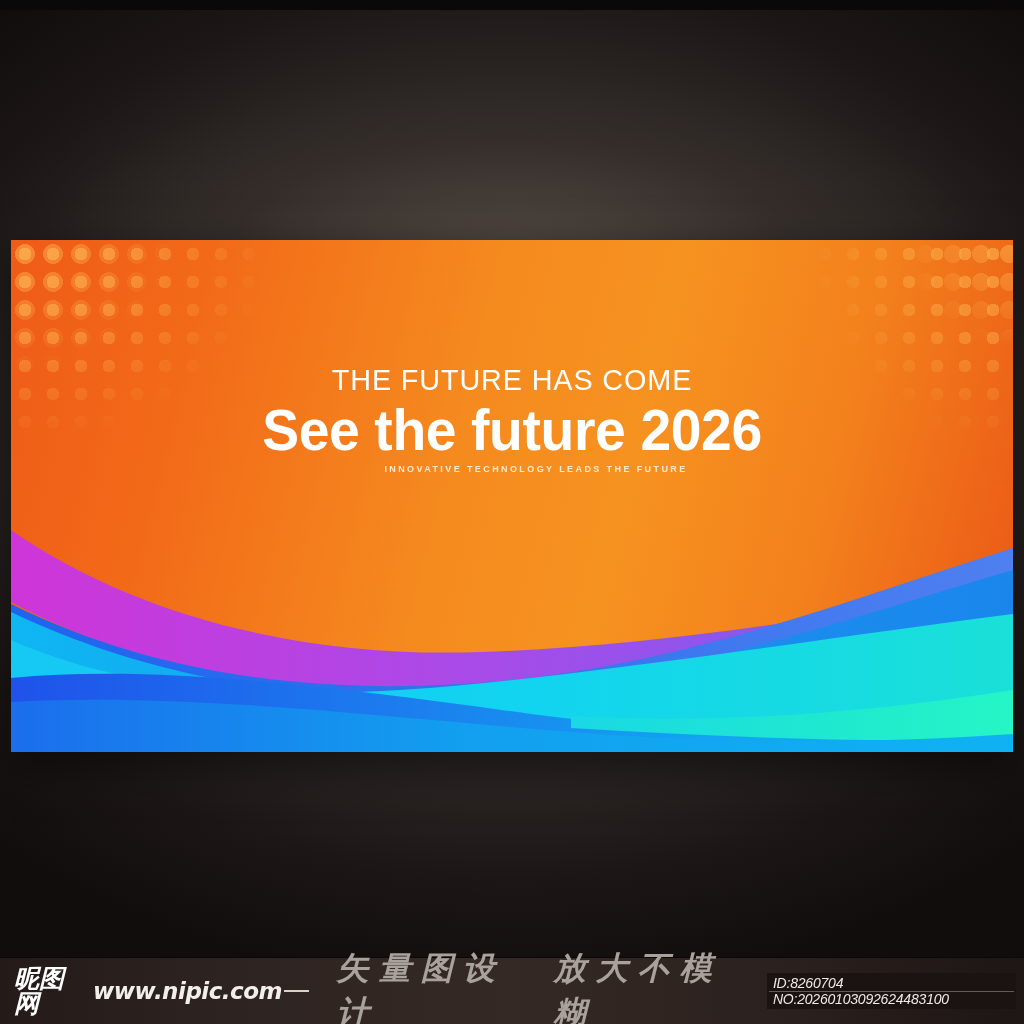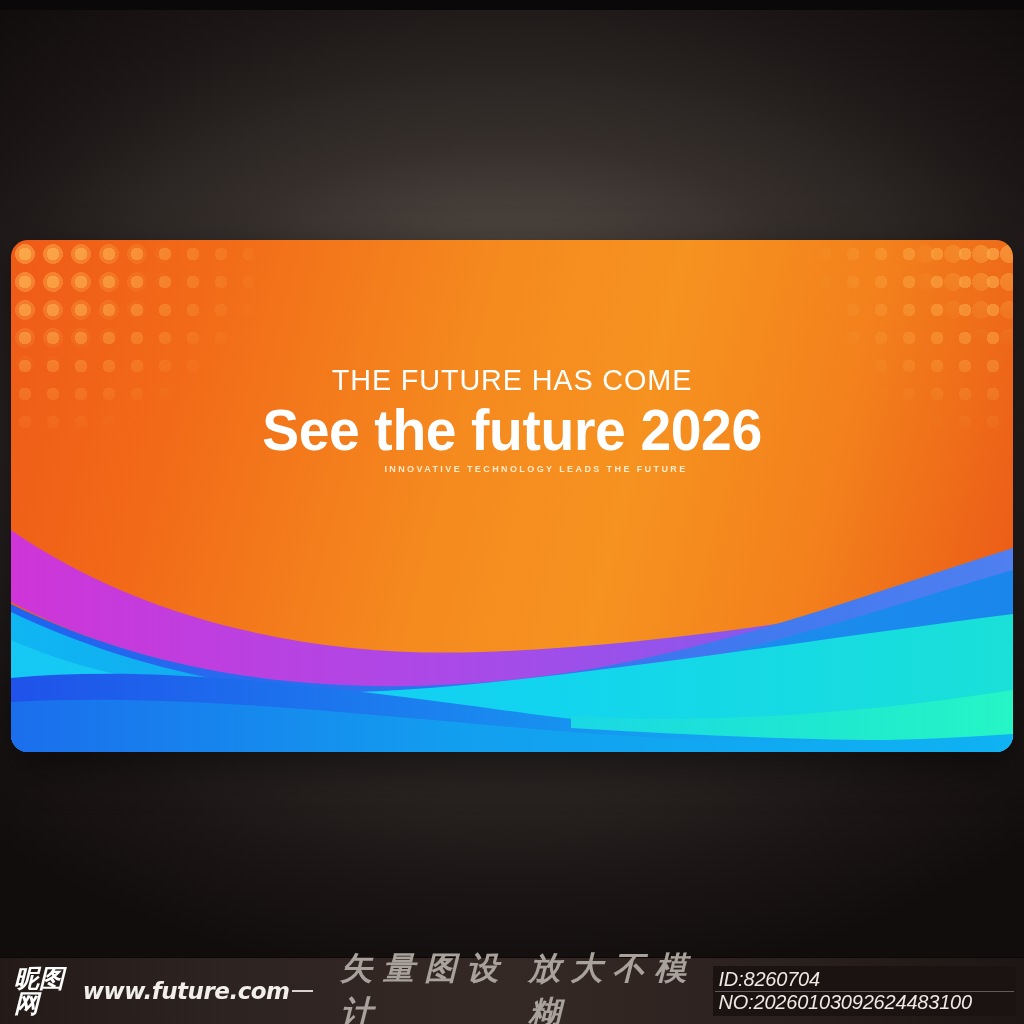--- a/index.html
+++ b/index.html
@@ -23,21 +23,20 @@
   }
   #backdrop-topbar{
     position:absolute;left:0;right:0;top:0;height:10px;background:#0a0808;
   }
 
   
   #poster{
     position:absolute;left:11px;top:240px;width:1002px;height:512px;
     overflow:hidden;
     box-shadow:0 14px 40px rgba(0,0,0,.55);
-    border-radius:17px;
   }
   .layer{position:absolute;inset:0;}
 
   
   #poster-bg{
     background:linear-gradient(104deg,#ef5b18 0%,#f26a18 18%,#f58a1f 44%,#f69220 60%,#f3801c 78%,#ea5516 100%);
   }
   
   #halftone-left{
     position:absolute;left:0;top:0;width:300px;height:230px;
@@ -121,21 +120,21 @@
     margin-left:2px;width:26px;height:2px;background:#d8d2cc;
   }
   #wm-slogan1, #wm-slogan2{
     font-size:32px;font-weight:bold;color:#a9a19b;letter-spacing:10px;
     font-family:"DejaVu Sans", sans-serif;
   }
   #wm-slogan1{margin-left:28px;}
   #wm-slogan2{margin-left:18px;}
   #wm-id{
     margin-left:14px;margin-right:8px;
-    font-size:20px;color:#efe9e3;letter-spacing:-.2px;
+    font-size:14px;color:#efe9e3;letter-spacing:-.2px;
     background:#1a1312;padding:2px 6px;
     font-family:"Liberation Sans", sans-serif;
     position:relative;
   }
   #wm-id:before{
     content:"";position:absolute;left:2px;right:2px;top:50%;height:1px;
     background:rgba(230,225,220,.35);
   }
 </style>
 </head>
@@ -213,18 +212,18 @@
 
   <div id="headline-block">
     <p id="eyebrow">THE FUTURE HAS COME</p>
     <h1 id="title">See the future 2026</h1>
     <p id="sub-en">INNOVATIVE TECHNOLOGY LEADS THE FUTURE</p>
   </div>
 </div>
 
 <div id="watermark-bar">
   <span id="wm-logo">昵图网</span>
-  <span id="wm-url">www.future.com</span>
+  <span id="wm-url">www.nipic.com</span>
   <span id="wm-dash"></span>
   <span id="wm-slogan1">矢量图设计</span>
   <span id="wm-slogan2">放大不模糊</span>
   <span id="wm-id">ID:8260704 NO:20260103092624483100</span>
 </div>
 
 </body></html>

